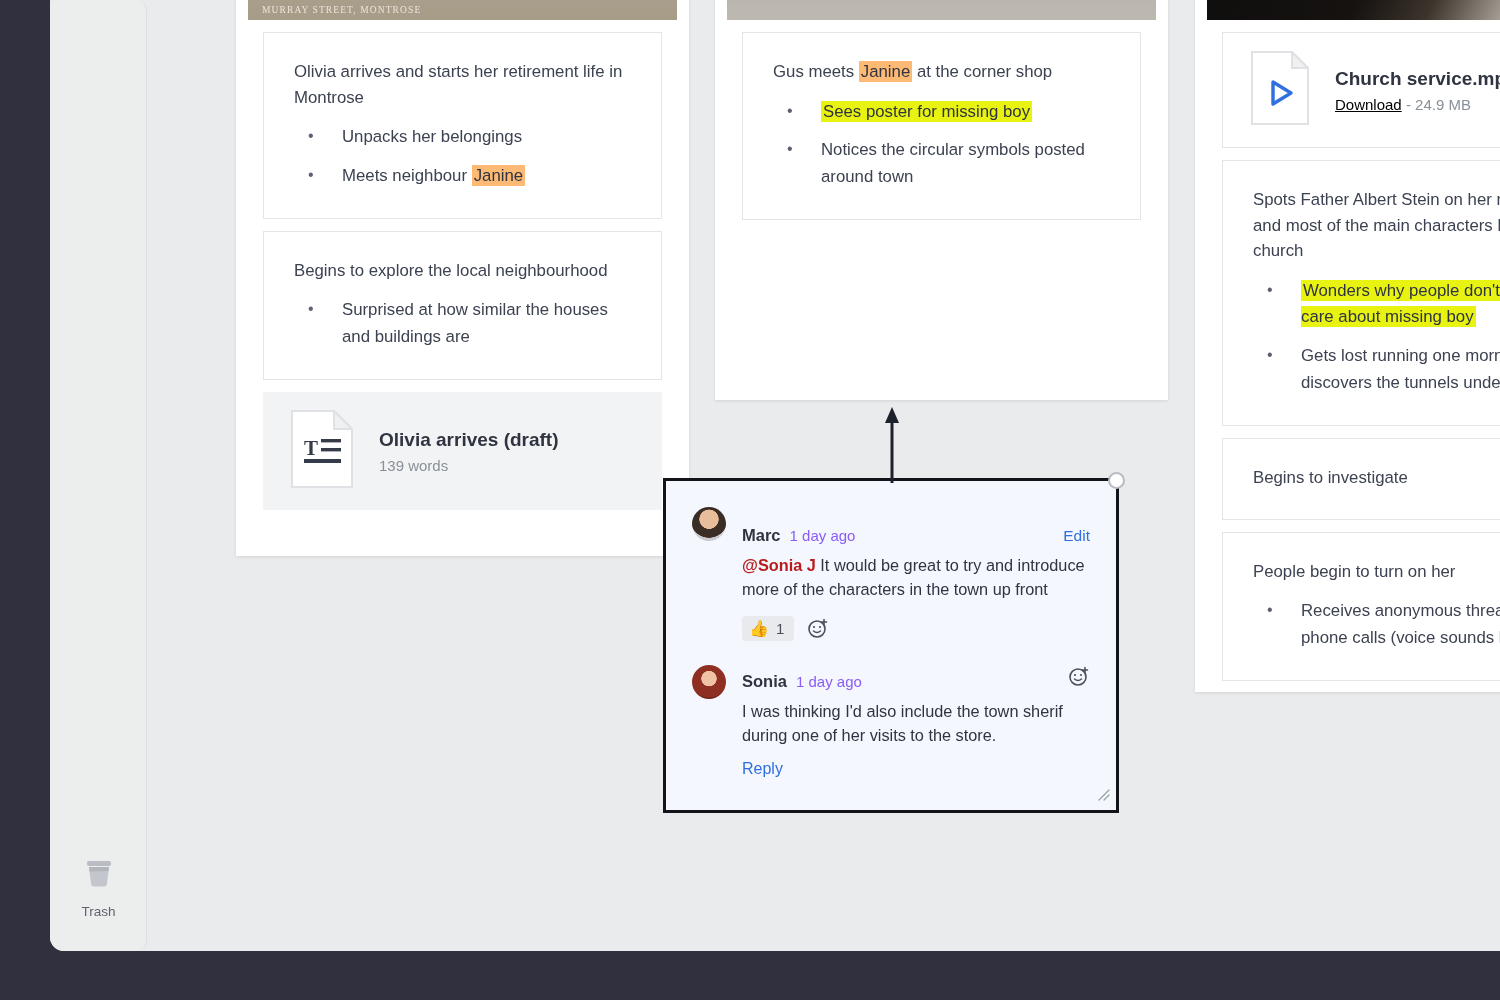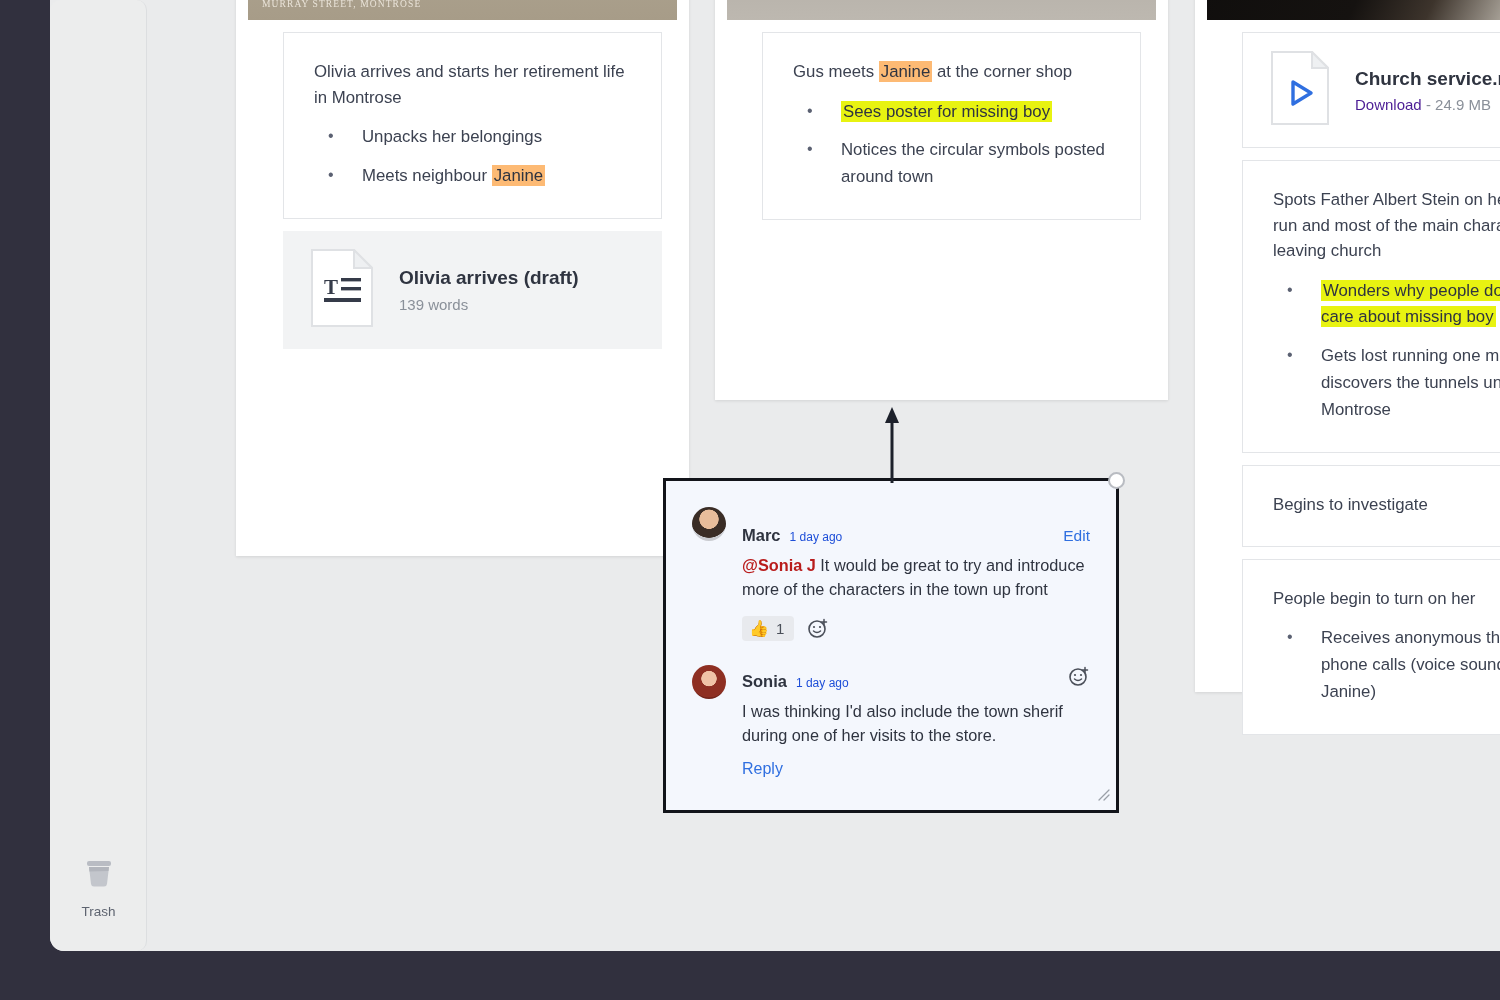--- a/index.html
+++ b/index.html
@@ -39,38 +39,38 @@
   .col {
     position: absolute; top: -250px;
     background: #ffffff;
     box-shadow: 0 1px 3px rgba(0,0,0,.10);
     padding: 0 0 14px 0;
   }
   .col-1 { left: 88px;  width: 453px; height: 806px; }
   .col-2 { left: 567px; width: 453px; height: 650px; }
   .col-3 { left: 1047px;width: 453px; height: 942px; }
 
-  .col-inner { padding: 0 27px; margin-left: 20px; }
+  .col-inner { padding: 0 27px; }
 
   
   .photo {
     height: 270px; margin: 0 12px; position: relative; overflow: hidden;
     background: #8b8477;
   }
   .photo-sepia {
     background:
       linear-gradient(to bottom, #b8ae9c 0%, #a89e8c 40%, #9c937f 100%);
     position: relative;
   }
   .photo-sepia:before {
     content:""; position:absolute; left:0; right:0; top:58%; height:42%;
     background: linear-gradient(to bottom,#b2a895,#a79c88);
   }
   .photo-caption {
-    position: absolute; left: 14px; bottom: 11px;
+    position: absolute; left: 14px; bottom: 5px;
     font-size: 9.5px; letter-spacing: 1.1px; color: #f0eae0;
     font-family: "Liberation Serif", serif; opacity: .92;
   }
   .photo-street {
     background: linear-gradient(to bottom, #9b9289 0%, #8e867d 46%, #a8a29a 47%, #bdb8b0 100%);
     position: relative;
   }
   .photo-dark { background: linear-gradient(115deg,#0d0c0b 0%,#151210 48%,#3d342c 62%,#b8b2a8 78%,#cfcac2 100%); }
 
   
@@ -98,21 +98,21 @@
 
   
   .attach {
     margin-top: 12px; background: #f2f3f4; display: flex; align-items: center;
     gap: 26px; padding: 18px 28px;
   }
   .attach-plain { background:#fff; border:1px solid #e3e5e8; }
   .file-icon { flex: 0 0 auto; }
   .attach-name { font-size: 19px; font-weight: 700; color: #2f3440; line-height: 1.3; }
   .attach-meta { font-size: 15px; color: #8a9099; margin-top: 5px; }
-  .attach-meta a { color: #4c1d95; cursor: pointer; }
+  .attach-meta a { color: #000000; text-decoration: underline; cursor: pointer; }
 
   
   .popup {
     position: absolute; left: 663px; top: 478px; width: 456px; height: 335px;
     background: #f4f7fd; border: 3px solid #12141a;
     z-index: 40;
   }
   .popup-handle {
     position: absolute; right: -9px; top: -9px; width: 17px; height: 17px;
     border-radius: 50%; background:#fff; border: 2px solid #b9bcc2;
@@ -121,21 +121,21 @@
   .arrow { position: absolute; left: 884px; top: 405px; z-index: 41; }
 
   .comment { display: flex; gap: 16px; padding: 26px 26px 0 26px; }
   .comment + .comment { padding-top: 24px; }
   .avatar { width: 34px; height: 34px; border-radius: 50%; flex:0 0 34px; overflow:hidden; }
   .av-marc { background: radial-gradient(circle at 50% 36%, #e8bd9b 0 34%, #3a2d26 36% 66%, #c9cbd0 68%); }
   .av-sonia{ background: radial-gradient(circle at 50% 40%, #f0c3a6 0 28%, #8e2f22 30% 70%, #72241a 72%); }
   .cm-body { flex: 1; min-width: 0; }
   .cm-head { display: flex; align-items: baseline; gap: 9px; }
   .cm-author { font-size: 16.5px; font-weight: 700; color: #2f3440; }
-  .cm-time { font-size: 12px; color: #1d4ed8; }
+  .cm-time { font-size: 15px; color: #8b5cf6; }
   .cm-action { margin-left: auto; font-size: 15.5px; color: #2f6fe0; cursor: pointer; margin-top: 20px; }
   .cm-text { font-size: 16.3px; line-height: 1.5; color: #2f3440; margin-top: 8px; }
   .cm-mention { color: #b91c1c; font-weight: 700; }
   .cm-reply { font-size: 16px; color: #2f6fe0; margin-top: 12px; cursor: pointer; display:inline-block;}
   .reactions { display: flex; align-items: center; gap: 13px; margin-top: 14px; }
   .react-pill {
     display: flex; align-items: center; gap: 7px; background: #e8eaee;
     border-radius: 4px; padding: 3px 10px 3px 7px; cursor: pointer;
   }
   .react-emoji { font-size: 16px; }
@@ -167,20 +167,26 @@
         <div class="photo photo-sepia">
 
           <div class="photo-caption">MURRAY STREET, MONTROSE</div>
         </div>
         <div class="col-inner">
           <div class="card">
             <div class="card-title">Olivia arrives and starts her retirement life in Montrose</div>
             <ul class="bullets">
               <li><span>Unpacks her belongings</span></li>
               <li><span>Meets neighbour </span><mark class="pink">Janine</mark></li>
+            </ul>
+          </div>
+          <div class="card">
+            <div class="card-title">Begins to explore the local neighbourhood</div>
+            <ul class="bullets">
+              <li><span>Surprised at how similar the houses and buildings are</span></li>
             </ul>
           </div>
           <div class="attach">
             <span class="file-icon">
               <svg width="62" height="78" viewBox="0 0 62 78">
                 <path d="M1 1 h42 l18 18 v58 h-60 z" fill="#fff" stroke="#dfe1e4" stroke-width="2"></path>
                 <path d="M43 1 v18 h18 z" fill="#eef0f2" stroke="#dfe1e4" stroke-width="2"></path>
                 <text x="13" y="45" font-family="Liberation Serif, serif" font-size="21" font-weight="700" fill="#353b49">T</text>
                 <rect x="30" y="29" width="20" height="3.4" fill="#353b49"></rect>
                 <rect x="30" y="38" width="20" height="3.4" fill="#353b49"></rect>

